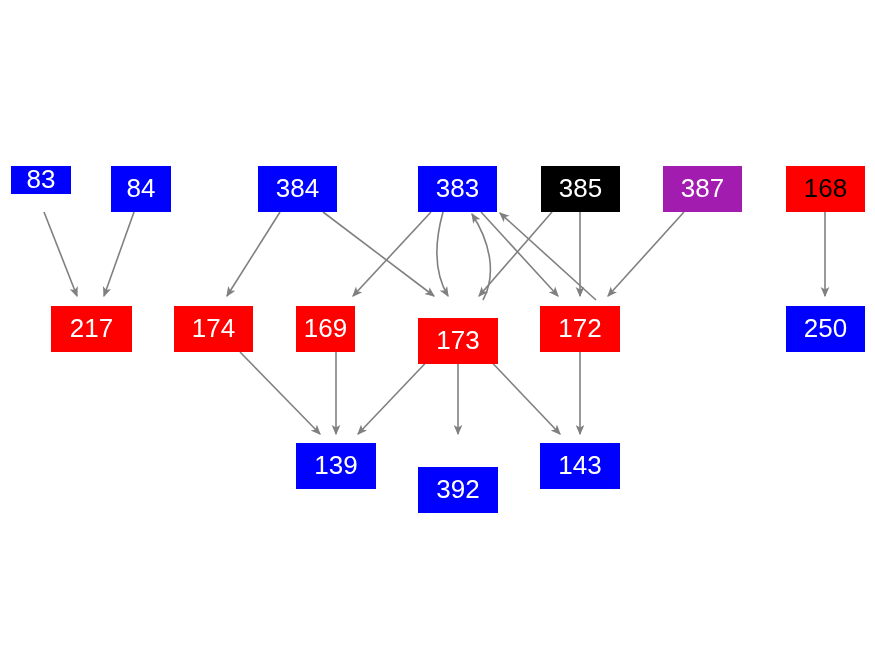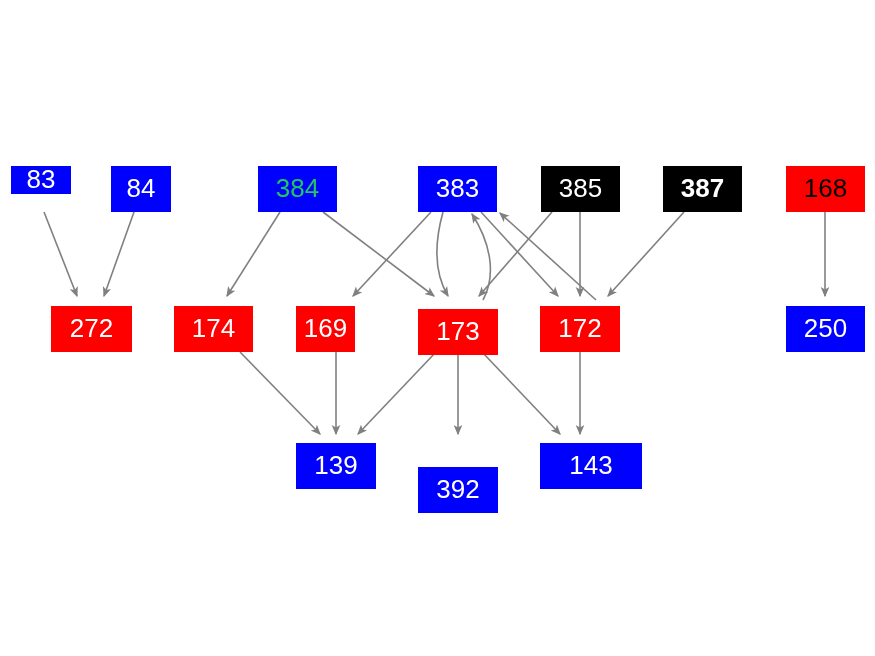--- a/index.html
+++ b/index.html
@@ -72,56 +72,56 @@
         <path d="M 580,352 L 580,434" fill="none" stroke="#808080" stroke-width="1.6" marker-end="url(#arrowhead)"></path>
       </g>
   </svg>
   <div id="nodes-group">
       <div class="node" style="left: 11px; top: 166px; width: 60px; height: 28px; background: rgb(0, 0, 255); color: rgb(255, 255, 255);">
         <span class="node-label">83</span>
       </div>
       <div class="node" style="left: 111px; top: 166px; width: 60px; height: 46px; background: rgb(0, 0, 255); color: rgb(255, 255, 255);">
         <span class="node-label">84</span>
       </div>
-      <div class="node" style="left: 258px; top: 166px; width: 79px; height: 46px; background: rgb(0, 0, 255); color: #22c55e;">
+      <div class="node" style="left: 258px; top: 166px; width: 79px; height: 46px; background: rgb(0, 0, 255); color: #ffffff;">
         <span class="node-label">384</span>
       </div>
       <div class="node" style="left: 418px; top: 166px; width: 79px; height: 46px; background: rgb(0, 0, 255); color: rgb(255, 255, 255);">
         <span class="node-label">383</span>
       </div>
       <div class="node" style="left: 541px; top: 166px; width: 79px; height: 46px; background: #000000; color: rgb(255, 255, 255);">
         <span class="node-label">385</span>
       </div>
-      <div class="node" style="left: 663px; top: 166px; width: 79px; height: 46px; background: #000000; color: rgb(255, 255, 255); font-weight: bold;">
+      <div class="node" style="left: 663px; top: 166px; width: 79px; height: 46px; background: #a21caf; color: rgb(255, 255, 255);">
         <span class="node-label">387</span>
       </div>
       <div class="node" style="left: 786px; top: 166px; width: 79px; height: 46px; background: rgb(255, 0, 0); color: #000000;">
         <span class="node-label">168</span>
       </div>
       <div class="node" style="left: 51px; top: 306px; width: 81px; height: 46px; background: rgb(255, 0, 0); color: rgb(255, 255, 255);">
-        <span class="node-label">272</span>
+        <span class="node-label">217</span>
       </div>
       <div class="node" style="left: 174px; top: 306px; width: 79px; height: 46px; background: rgb(255, 0, 0); color: rgb(255, 255, 255);">
         <span class="node-label">174</span>
       </div>
       <div class="node" style="left: 296px; top: 306px; width: 59px; height: 46px; background: rgb(255, 0, 0); color: rgb(255, 255, 255);">
         <span class="node-label">169</span>
       </div>
-      <div class="node" style="left: 418px; top: 309px; width: 80px; height: 46px; background: rgb(255, 0, 0); color: rgb(255, 255, 255); justify-content: center;">
+      <div class="node" style="left: 418px; top: 318px; width: 80px; height: 46px; background: rgb(255, 0, 0); color: rgb(255, 255, 255); justify-content: center;">
         <span class="node-label">173</span>
       </div>
       <div class="node" style="left: 540px; top: 306px; width: 80px; height: 46px; background: rgb(255, 0, 0); color: rgb(255, 255, 255);">
         <span class="node-label">172</span>
       </div>
       <div class="node" style="left: 786px; top: 306px; width: 79px; height: 46px; background: rgb(0, 0, 255); color: rgb(255, 255, 255);">
         <span class="node-label">250</span>
       </div>
       <div class="node" style="left: 296px; top: 443px; width: 80px; height: 46px; background: rgb(0, 0, 255); color: rgb(255, 255, 255);">
         <span class="node-label">139</span>
       </div>
       <div class="node" style="left: 418px; top: 443px; width: 80px; height: 46px; background: rgb(0, 0, 255); color: rgb(255, 255, 255); margin-top: 24px;">
         <span class="node-label">392</span>
       </div>
-      <div class="node" style="left: 540px; top: 443px; width: 102px; height: 46px; background: rgb(0, 0, 255); color: rgb(255, 255, 255);">
+      <div class="node" style="left: 540px; top: 443px; width: 80px; height: 46px; background: rgb(0, 0, 255); color: rgb(255, 255, 255);">
         <span class="node-label">143</span>
       </div>
     </div>
 </div>
 
 </body></html>

